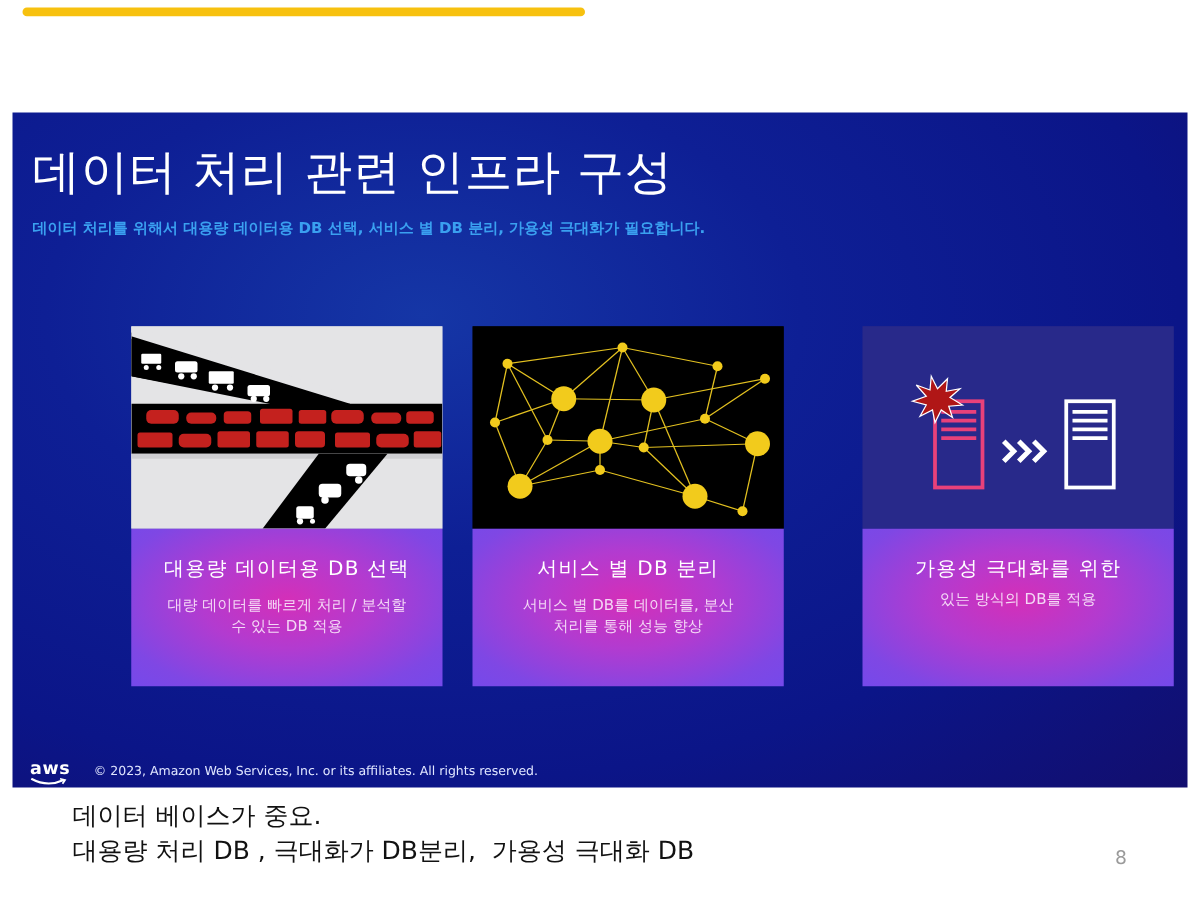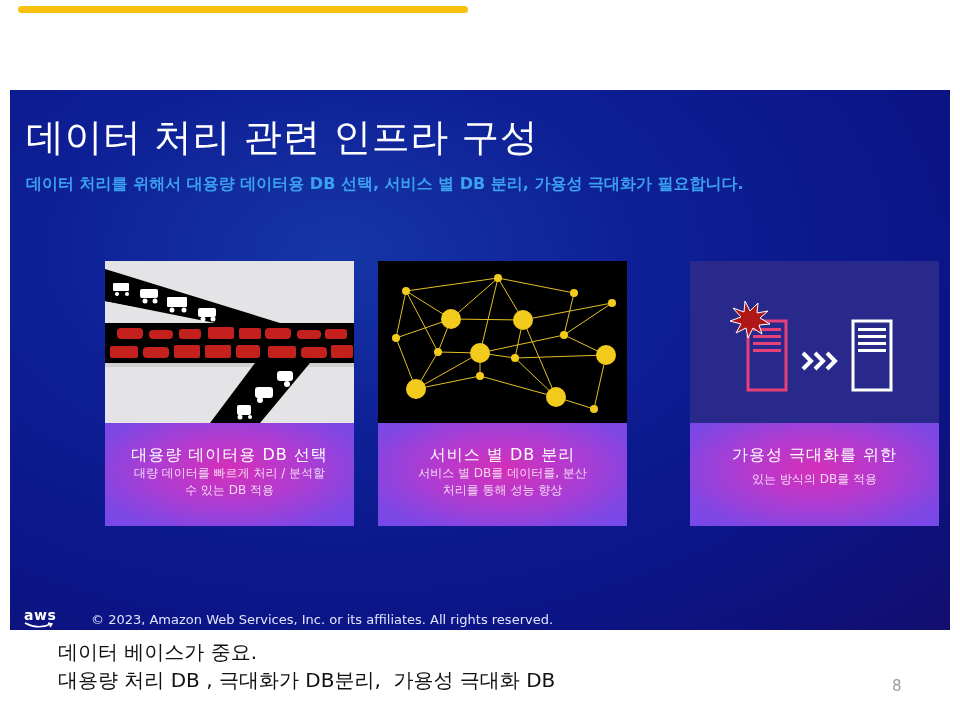--- a/index.html
+++ b/index.html
@@ -18,64 +18,64 @@
       text-align: center;
     }
 
     .slide-title {
       position: absolute; left: 16px; top: 22px;
       color: #ffffff; font-size: 38px; font-weight: normal; letter-spacing: 0.5px;
       font-family: "DejaVu Sans", sans-serif;
     }
     .slide-subtitle {
       position: absolute; left: 16px; top: 84px;
-      color: #3aa0f0; font-size: 16px; font-weight: bold;
+      color: #3aa0f0; font-size: 12px; font-weight: bold;
       font-family: "DejaVu Sans", sans-serif;
     }
 
     .card {
       position: absolute; top: 171px; width: 249px; height: 288px;
     }
     .card-1 { left: 95px; }
     .card-2 { left: 368px; }
     .card-3 { left: 641px; margin-left: 39px; }
 
     .card-image {
       position: absolute; left: 0; top: 0; width: 249px; height: 162px; overflow: hidden;
     }
     .card-text {
-      position: absolute; left: 0; top: 162px; width: 249px; height: 103px;
+      position: absolute; left: 0; top: 162px; width: 249px; height: 126px;
       background: radial-gradient(ellipse at 50% 45%, #d42fb8 0%, #b23bd0 40%, #7f47e4 80%, #7549ea 100%);
       padding: 22px 20px 0 20px;
     }
     .card-title {
       color: #ffffff; font-size: 16px; line-height: 20px; letter-spacing: 1px;
       font-family: "DejaVu Sans", sans-serif;
     }
     .card-desc {
-      color: #f4d8f6; font-size: 12px; line-height: 17px; margin-top: 0;
+      color: #f4d8f6; font-size: 12px; line-height: 17px; margin-top: 11px;
       font-family: "DejaVu Sans", sans-serif;
     }
     .card-3 .card-desc { margin-top: 6px; }
 
     .img-traffic { background: #e4e4e6; }
     .img-network { background: #000000; }
     .img-failover { background: #28298a; }
 
     .footer-logo {
       position: absolute; left: 14px; top: 517px;
       color: #ffffff; font-size: 14px; font-weight: bold; letter-spacing: 0.5px;
       font-family: "DejaVu Sans", sans-serif;
     }
     .footer-logo .smile {
       position: absolute; left: 0; top: 15px; width: 30px; height: 8px;
     }
     .footer-copyright {
-      position: absolute; left: 81px; top: 522px;
-      color: #e0e6ff; font-size: 13px;
+      position: absolute; left: 65px; top: 522px;
+      color: #e0e6ff; font-size: 10px;
       font-family: "DejaVu Sans", sans-serif;
     }
 
     .notes {
       position: absolute; left: 18px; top: 638px;
       color: #111111; font-size: 20px; line-height: 28px;
       font-family: "DejaVu Sans", sans-serif;
       margin-left: 40px;
     }
     .page-number {

